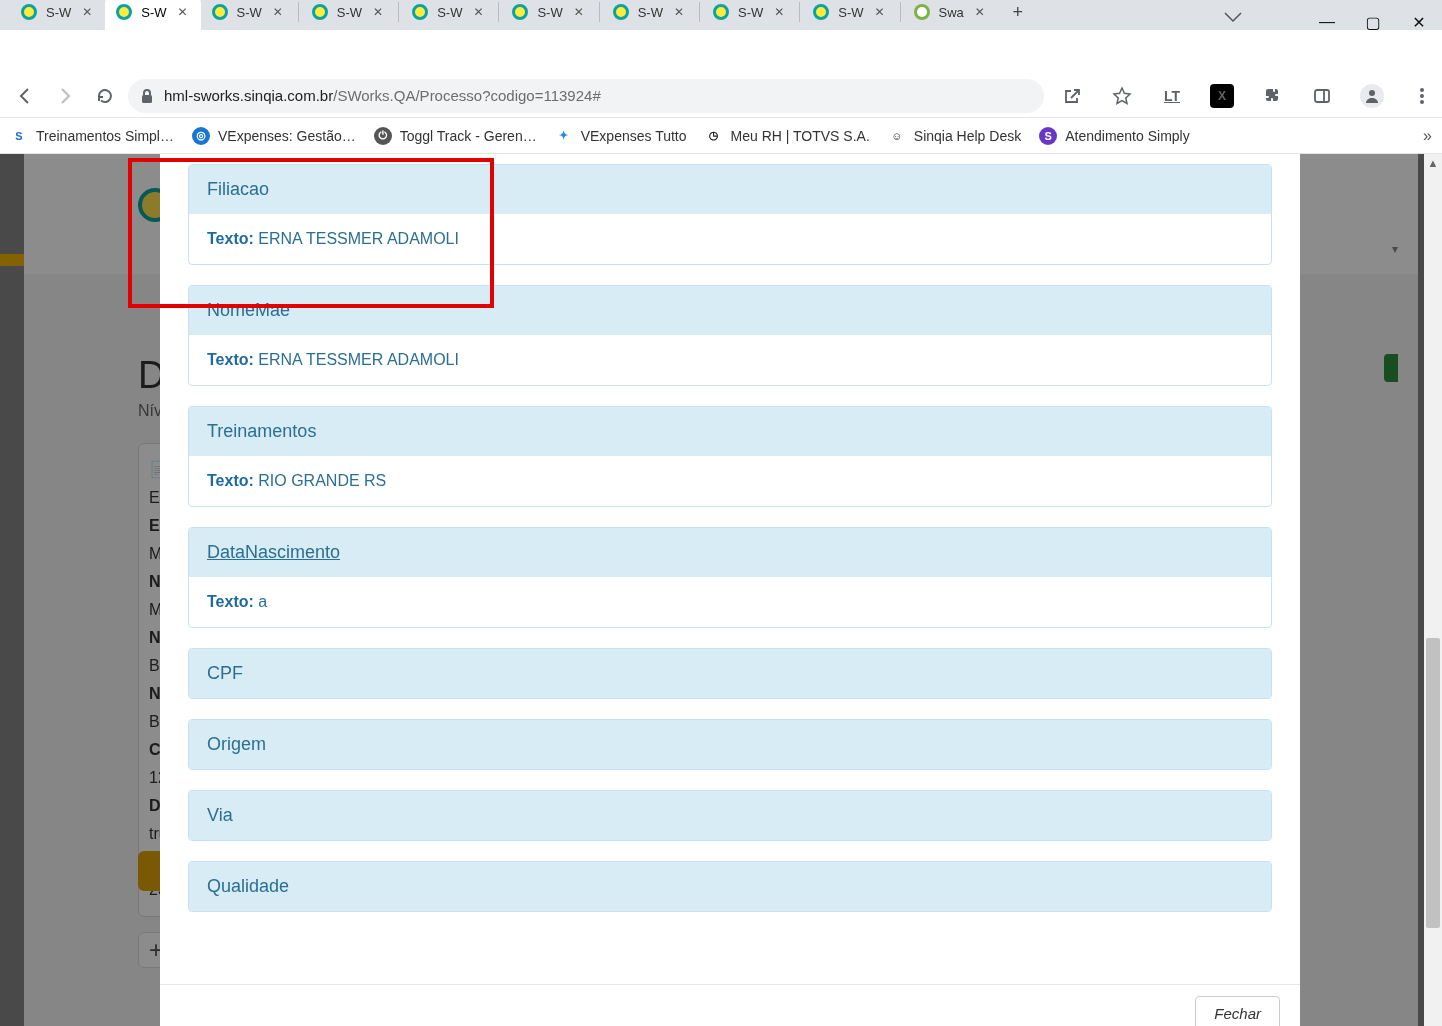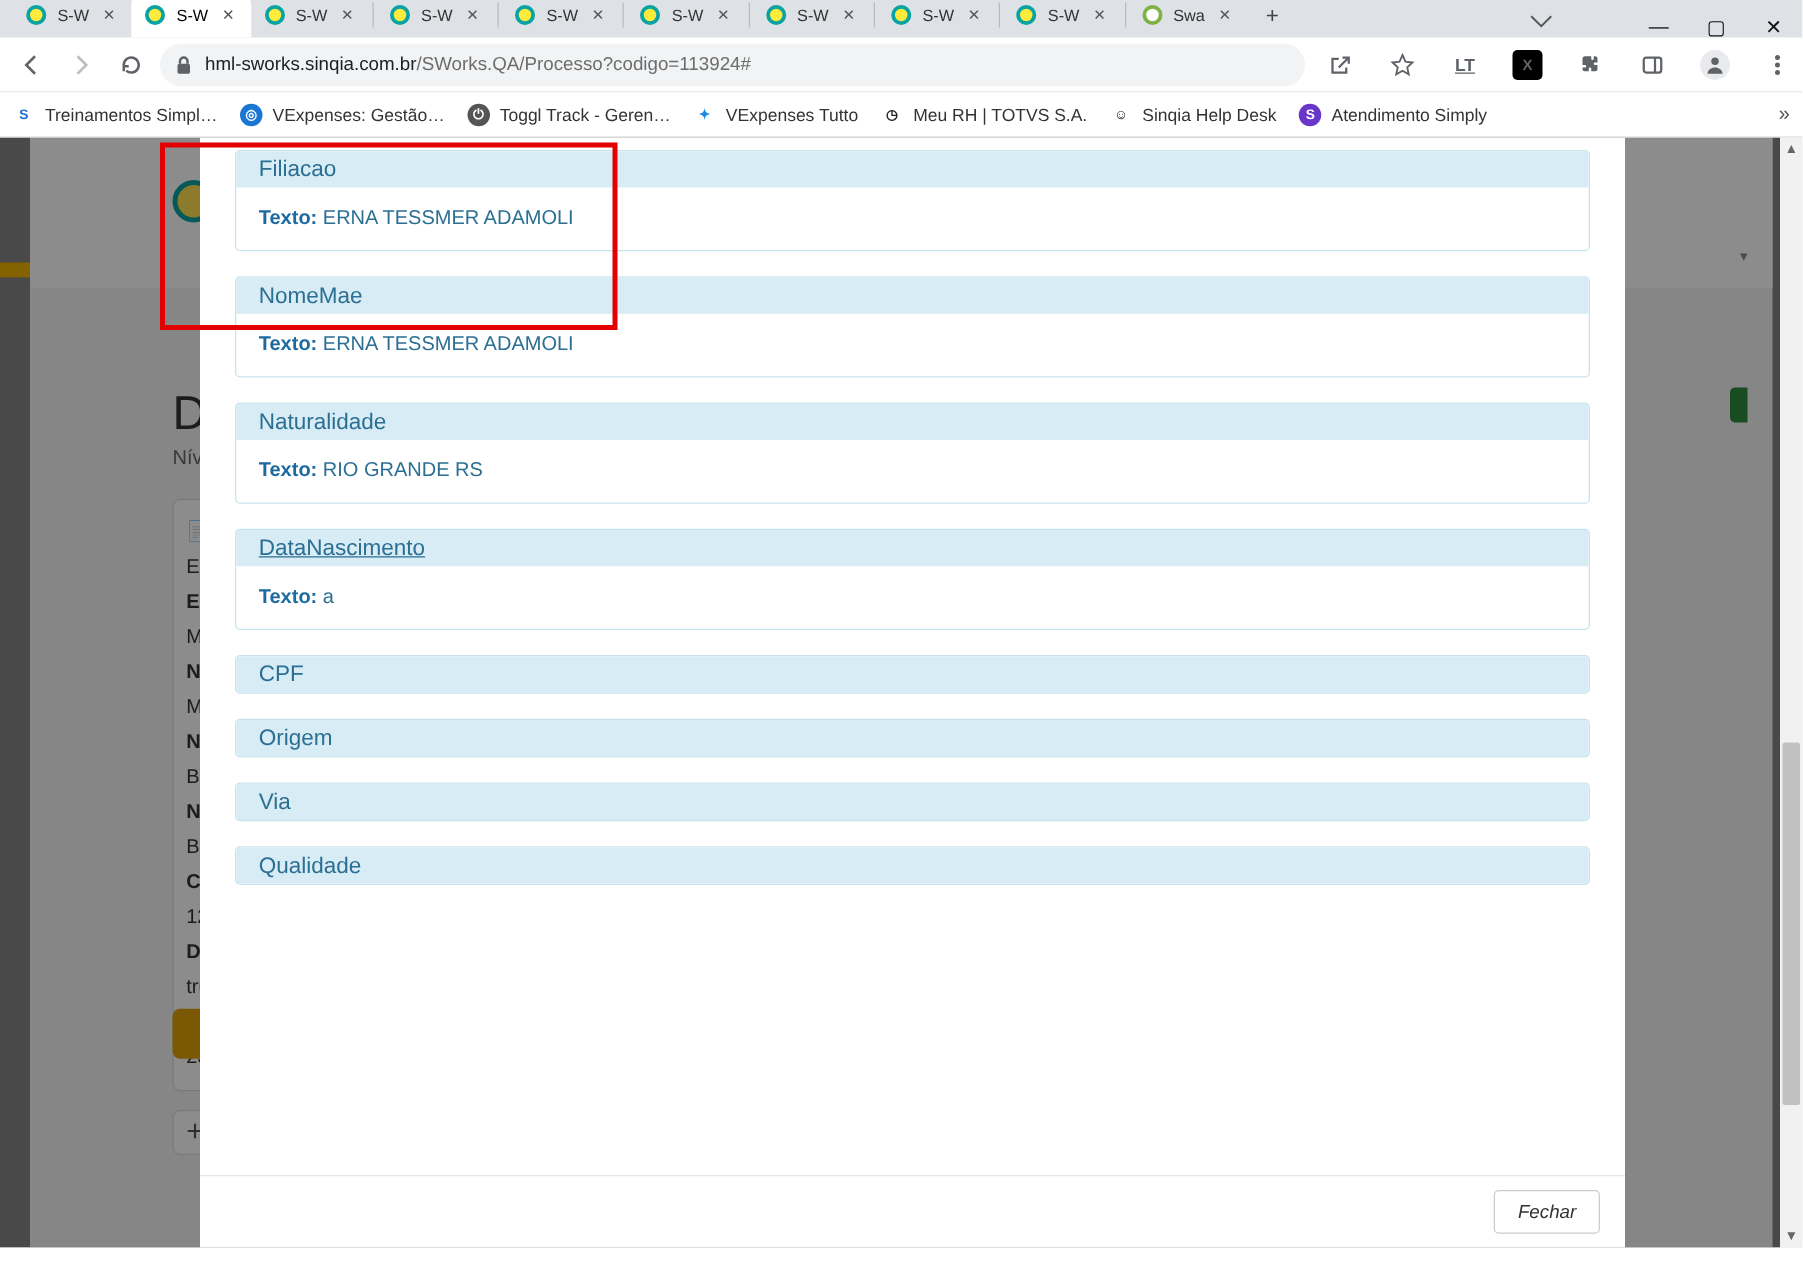--- a/index.html
+++ b/index.html
@@ -16,21 +16,21 @@
   .tab.active { background:#fff; border-top-left-radius:10px; border-top-right-radius:10px; color:#000; }
   .tab-sep { width:1px; height:20px; background:#b8bbc0; margin:0 2px 8px 2px; }
   .newtab { width:28px; height:28px; display:flex; align-items:center; justify-content:center; margin-left:6px; margin-bottom:4px; font-size:18px; color:#444; }
 
   
   .fav-circle { width:16px; height:16px; border-radius:50%; border:3px solid #0aa3a3; background:#ffeb3b; }
   .fav-circle2 { width:16px; height:16px; border-radius:50%; background:#7cb342; position:relative; }
   .fav-circle2::after { content:""; position:absolute; inset:3px; border-radius:50%; background:#fff; }
 
   
-  .omnibar { height:44px; background:#fff; border-bottom:1px solid #e4e4e4; display:flex; align-items:center; padding:0 8px; gap:6px; }
+  .omnibar { height:44px; background:#fff; border-bottom:1px solid #e4e4e4; display:flex; align-items:center; padding:0 8px; gap:6px;margin-top:44px; }
   .nav-btn { width:34px; height:34px; display:flex; align-items:center; justify-content:center; color:#5f6368; }
   .nav-btn.disabled { color:#b8b8b8; }
   .omnibox { flex:1; height:34px; background:#f1f3f4; border-radius:18px; display:flex; align-items:center; padding:0 12px; color:#202124; font-size:15px; }
   .omnibox .lock { margin-right:10px; color:#5f6368; }
   .url-host { color:#202124; }
   .url-path { color:#6d6d6d; }
   .omni-actions { display:flex; align-items:center; gap:26px; margin-left:10px; }
   .omni-actions span { color:#5f6368; display:inline-flex; width:24px; height:24px; align-items:center; justify-content:center; }
   .ext-icon-x { width:22px; height:22px; background:#000; color:#fff; border-radius:4px; display:flex; align-items:center; justify-content:center; font-size:12px; font-weight:bold; }
   .ext-icon-lt { width:24px; height:24px; color:#17a2b8; font-weight:bold; text-decoration:underline; font-size:14px; display:flex; align-items:center; justify-content:center; }
@@ -60,21 +60,21 @@
   .bg-card .b { font-weight:bold; }
   .bg-btn { position:absolute; left:138px; top:697px; width:36px; height:40px; background:#e0a107; border-radius:6px; }
   .bg-green { position:absolute; right:26px; top:200px; width:14px; height:28px; background:#2c8a3d; border-radius:4px 0 0 4px; }
   .bg-plus-card { position:absolute; left:138px; top:778px; width:36px; height:36px; border:1px solid #ddd; border-radius:6px; background:#fff; font-size:24px; color:#555; text-align:center; line-height:34px; }
   .bg-caret { position:absolute; right:26px; top:88px; color:#888; font-size:12px; }
 
   
   .modal { position:absolute; left:160px; top:0; width:1140px; bottom:0; background:#fff; }
   .modal-scroll { position:absolute; inset:0 0 60px 0; overflow:hidden; padding:10px 28px 0 28px; }
   .panel { border:1px solid #c7e3ee; border-radius:4px; margin-bottom:20px; background:#fff; overflow:hidden; }
-  .panel-hdr { background:#d7ecf5; color:#2b6f93; font-size:18px; padding:4px 18px; }
+  .panel-hdr { background:#d7ecf5; color:#2b6f93; font-size:18px; padding:14px 18px; }
   .panel-hdr.link { text-decoration:underline; }
   .panel-body { padding:16px 18px; font-size:16px; color:#2b6f93; }
   .panel-body .lbl { font-weight:bold; color:#1d6aa0; }
 
   .highlight-box { position:absolute; border:4px solid #e30000; pointer-events:none; }
 
   .modal-footer { position:absolute; left:0; right:0; bottom:0; height:58px; border-top:1px solid #e7e7e7; display:flex; align-items:center; justify-content:flex-end; padding:0 20px; background:#fff; }
   .btn-fechar { border:1px solid #ccc; background:#fff; color:#333; font-size:15px; padding:8px 18px; border-radius:4px; cursor:pointer;font-style:italic; }
 
   svg { display:block; }
@@ -316,21 +316,21 @@
     <div class="modal-scroll" id="modal-scroll">
         <div class="panel">
           <div class="panel-hdr">Filiacao</div>
           <div class="panel-body"><span class="lbl">Texto: </span><span>ERNA TESSMER ADAMOLI</span></div>
         </div>
         <div class="panel">
           <div class="panel-hdr">NomeMae</div>
           <div class="panel-body"><span class="lbl">Texto: </span><span>ERNA TESSMER ADAMOLI</span></div>
         </div>
         <div class="panel">
-          <div class="panel-hdr">Naturalidade</div>
+          <div class="panel-hdr">Treinamentos</div>
           <div class="panel-body"><span class="lbl">Texto: </span><span>RIO GRANDE RS</span></div>
         </div>
         <div class="panel">
           <div class="panel-hdr link">DataNascimento</div>
           <div class="panel-body"><span class="lbl">Texto: </span><span>a</span></div>
         </div>
         <div class="panel collapsed">
           <div class="panel-hdr">CPF</div>
         </div>
         <div class="panel collapsed">

